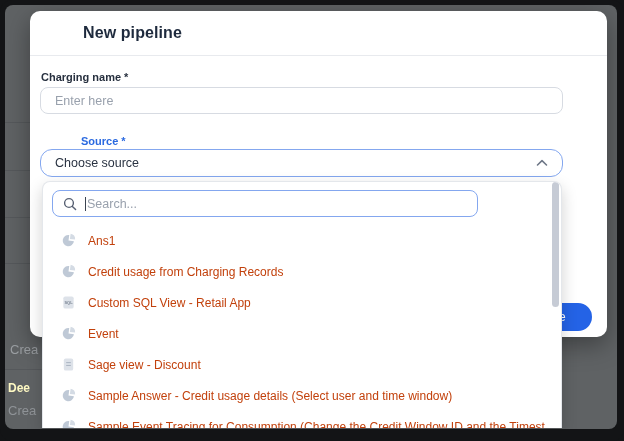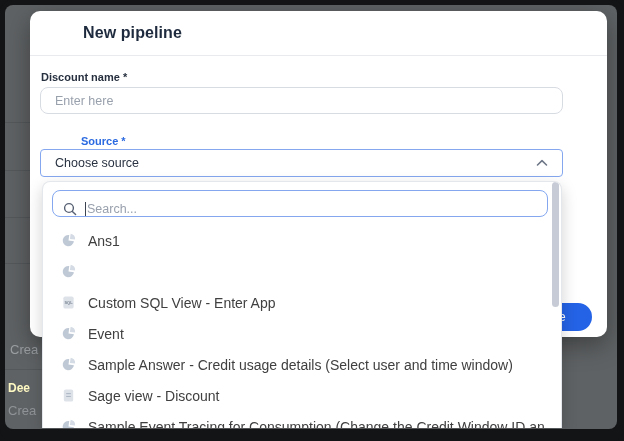--- a/index.html
+++ b/index.html
@@ -54,21 +54,21 @@
   .text-input {
     position: absolute; left: 10px; width: 523px; height: 27px;
     border: 1px solid #d7dbe2; border-radius: 8px;
     padding: 0 14px; font-size: 12.5px; color: #701a75;
     font-family: "Liberation Sans", "DejaVu Sans", sans-serif;
     outline: none; background: #fff;
   }
   .text-input::placeholder { color: #99a1ad; opacity: 1; }
   #source-select {
     position: absolute; left: 10px; top: 138px; width: 523px; height: 28px;
-    border: 1.5px solid #84a7ef; border-radius: 4px;
+    border: 1.5px solid #84a7ef; border-radius: 12px;
     background: #fff; display: flex; align-items: center;
     padding: 0 14px; cursor: pointer;
   }
   #source-select .value { font-size: 12.5px; color: #2a3342; flex: 1; }
   #create-btn {
     position: absolute; right: 15px; bottom: 6px;
     height: 28px; width: 90px; border: none; border-radius: 14px;
     background: #2463e6; color: #ffffff; font-size: 12.5px; font-weight: 400;
     font-family: "Liberation Sans", "DejaVu Sans", sans-serif;
     cursor: pointer; z-index: 1;
@@ -81,41 +81,41 @@
     width: 520px; height: 247px;
     background: #ffffff;
     border: 1px solid #e4e7eb;
     border-bottom: none;
     border-radius: 8px 8px 0 0;
     box-shadow: 0 6px 16px rgba(0,0,0,0.18);
     z-index: 5;
     overflow: hidden;
   }
   #search-wrap {
-    position: absolute; left: 9px; top: 8px; width: 496px; height: 27px;
+    position: absolute; left: 9px; top: 8px; width: 426px; height: 27px;
     border: 1.5px solid #84a7ef; border-radius: 8px;
-    display: flex; align-items: flex-end; padding: 0 10px; background: #fff;
+    display: flex; align-items: center; padding: 0 10px; background: #fff;
   }
   #search-wrap svg { flex: 0 0 auto; margin-right: 8px; }
   .caret {
     width: 1px; height: 14px; background: #3b4350; margin-right: 1px; flex: 0 0 auto;
   }
   #search-input {
     border: none; outline: none; flex: 1; font-size: 12.5px; color: #2a3342;
     font-family: "Liberation Sans", "DejaVu Sans", sans-serif; background: transparent;
     padding: 0;
   }
   #search-input::placeholder { color: #99a1ad; opacity: 1; }
   #options { position: absolute; left: 0; top: 43px; width: 100%; }
   .option {
     height: 31px; display: flex; align-items: center;
     padding: 0 16px 0 18px; cursor: pointer; white-space: nowrap;
   }
   .option .oicon { flex: 0 0 auto; margin-right: 12px; display: flex; }
-  .option .olabel { font-size: 14px; color: #404040; overflow: hidden; }
+  .option .olabel { font-size: 12px; color: #c2410c; overflow: hidden; }
   #scroll-thumb {
     position: absolute; right: 2px; top: 0; width: 7px; height: 125px;
     background: #c6cbd5; border-radius: 4px; z-index: 6; cursor: pointer;
   }
 </style>
 </head>
 <body>
 
 <div id="frame">
   <div id="window">
@@ -126,21 +126,21 @@
     <div class="bg-line" style="left:0;top:258px;width:25px;"></div>
     <div class="bg-text" style="left:5px;top:337px;">Crea</div>
     <div class="bg-line" style="left:0;top:364px;width:37px;"></div>
     <div class="bg-text-bold" style="left:3px;top:376px;">Dee</div>
     <div class="bg-text" style="left:3px;top:398px;color:#8f9397;">Crea</div>
 
     <div id="modal">
       <div class="modal-title">New pipeline</div>
       <div class="modal-divider"></div>
 
-      <div class="field-label" style="top:60px;">Discount name *</div>
+      <div class="field-label" style="top:60px;">Charging name *</div>
       <input class="text-input" style="top: 76px;" type="text" placeholder="Enter here">
 
       <div class="field-label blue" style="top:124px;margin-left:40px;">Source *</div>
       <div id="source-select">
         <span class="value">Choose source</span>
         <span style="display:flex;">
           <svg width="12" height="8" viewBox="0 0 12 8">
               <path d="M1.5 6 L6 1.7 L10.5 6" fill="none" stroke="#6e7787" stroke-width="1.6" stroke-linecap="round" stroke-linejoin="round"></path>
             </svg>
         </span>
@@ -171,70 +171,71 @@
           <span class="olabel">Ans1</span>
         </div>
 
         <div class="option">
           <span class="oicon">
             <svg width="15" height="15" viewBox="0 0 16 16">
                 <path d="M8.8 2.2 A6 6 0 1 0 13.8 8.8 L8 8 Z" fill="#bfc9d6"></path>
                 <path d="M10.3 0.9 A6 6 0 0 1 15.1 6.9 L9.5 6.5 Z" fill="#d4dbe4"></path>
               </svg>
           </span>
+          <span class="olabel">Credit usage from Charging Records</span>
         </div>
 
         <div class="option">
           <span class="oicon">
             <svg width="15" height="15" viewBox="0 0 16 16">
                 <rect x="2.5" y="1.5" width="11" height="13" rx="2" fill="#dde2e9"></rect>
                 <text x="8" y="9.8" font-size="4.2" font-family="Liberation Sans, sans-serif" fill="#7b8594" text-anchor="middle" font-weight="bold">SQL</text>
               </svg>
           </span>
-          <span class="olabel">Custom SQL View - Enter App</span>
+          <span class="olabel">Custom SQL View - Retail App</span>
         </div>
 
         <div class="option">
           <span class="oicon">
             <svg width="15" height="15" viewBox="0 0 16 16">
                 <path d="M8.8 2.2 A6 6 0 1 0 13.8 8.8 L8 8 Z" fill="#bfc9d6"></path>
                 <path d="M10.3 0.9 A6 6 0 0 1 15.1 6.9 L9.5 6.5 Z" fill="#d4dbe4"></path>
               </svg>
           </span>
           <span class="olabel">Event</span>
-        </div>
-
-        <div class="option">
-          <span class="oicon">
-            <svg width="15" height="15" viewBox="0 0 16 16">
-                <path d="M8.8 2.2 A6 6 0 1 0 13.8 8.8 L8 8 Z" fill="#bfc9d6"></path>
-                <path d="M10.3 0.9 A6 6 0 0 1 15.1 6.9 L9.5 6.5 Z" fill="#d4dbe4"></path>
-              </svg>
-          </span>
-          <span class="olabel">Sample Answer - Credit usage details (Select user and time window)</span>
         </div>
 
         <div class="option">
           <span class="oicon">
             <svg width="15" height="15" viewBox="0 0 16 16">
                 <rect x="3" y="1.5" width="10" height="13" rx="2" fill="#dde2e9"></rect>
                 <line x1="5.5" y1="6" x2="10.5" y2="6" stroke="#aab4c2" stroke-width="1.1"></line>
                 <line x1="5.5" y1="9" x2="10.5" y2="9" stroke="#aab4c2" stroke-width="1.1"></line>
               </svg>
           </span>
           <span class="olabel">Sage view - Discount</span>
         </div>
 
         <div class="option">
           <span class="oicon">
             <svg width="15" height="15" viewBox="0 0 16 16">
                 <path d="M8.8 2.2 A6 6 0 1 0 13.8 8.8 L8 8 Z" fill="#bfc9d6"></path>
                 <path d="M10.3 0.9 A6 6 0 0 1 15.1 6.9 L9.5 6.5 Z" fill="#d4dbe4"></path>
               </svg>
           </span>
+          <span class="olabel">Sample Answer - Credit usage details (Select user and time window)</span>
+        </div>
+
+        <div class="option">
+          <span class="oicon">
+            <svg width="15" height="15" viewBox="0 0 16 16">
+                <path d="M8.8 2.2 A6 6 0 1 0 13.8 8.8 L8 8 Z" fill="#bfc9d6"></path>
+                <path d="M10.3 0.9 A6 6 0 0 1 15.1 6.9 L9.5 6.5 Z" fill="#d4dbe4"></path>
+              </svg>
+          </span>
           <span class="olabel">Sample Event Tracing for Consumption (Change the Credit Window ID and the Timesta</span>
         </div>
 
       </div>
 
       <div id="scroll-thumb"></div>
     </div>
 
   </div>
 </div>

